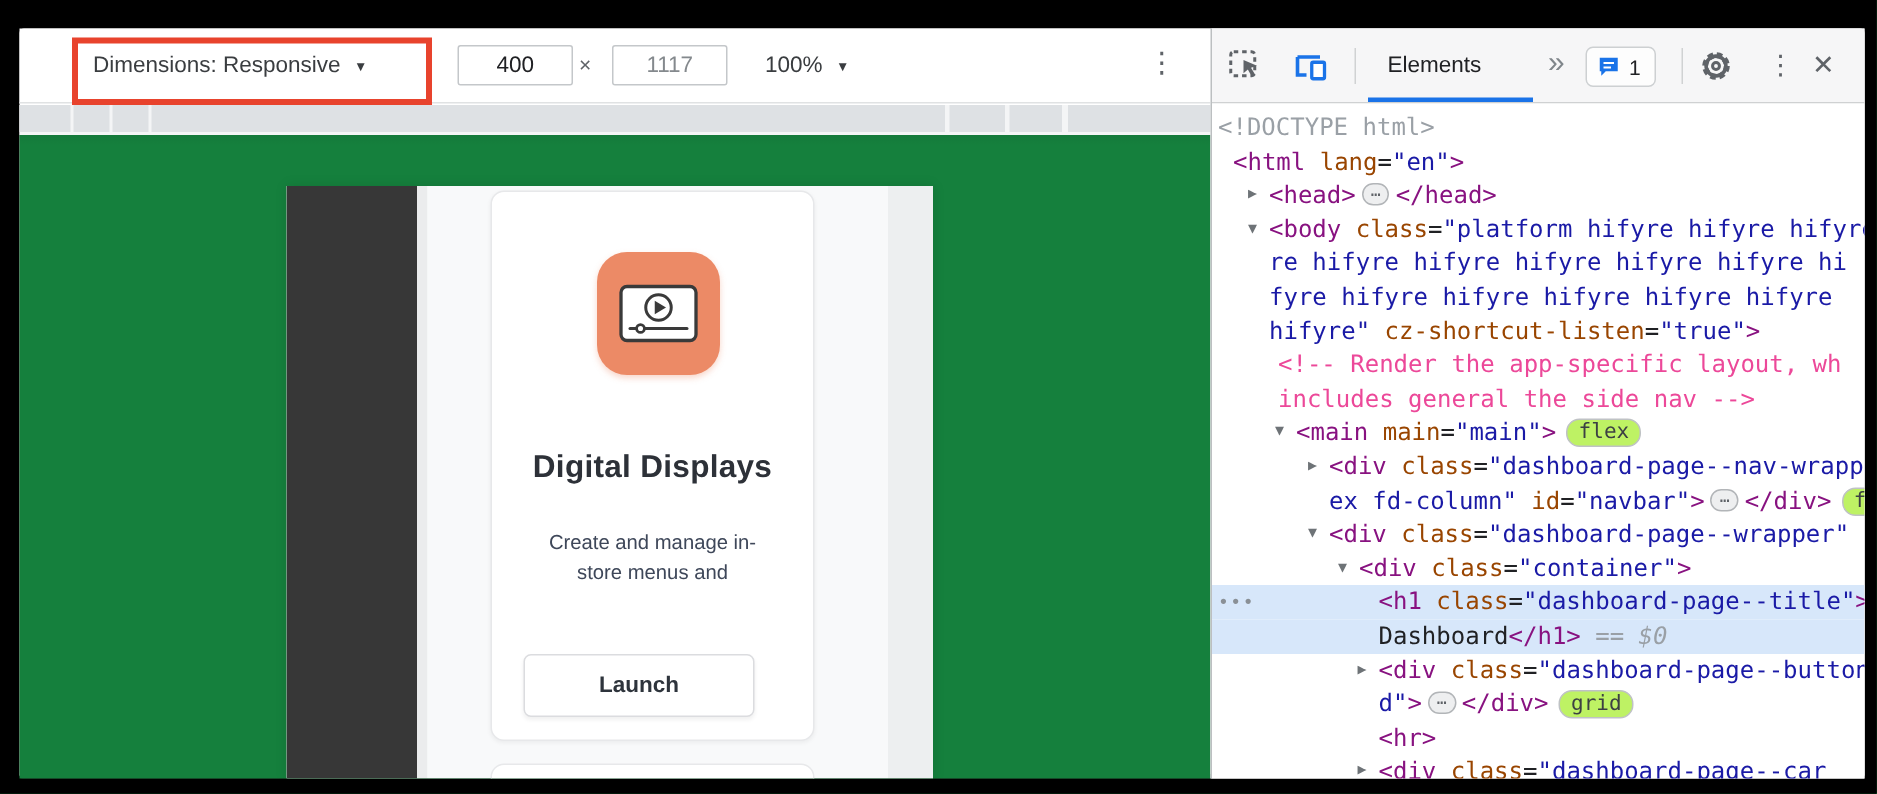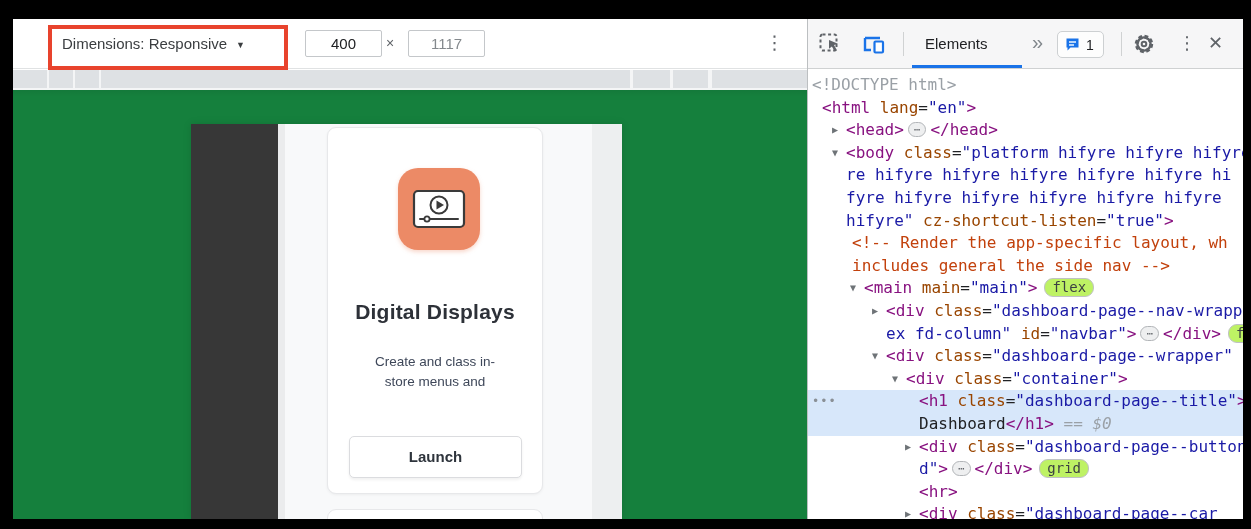--- a/index.html
+++ b/index.html
@@ -46,21 +46,21 @@
   .card { position:absolute; left:136px; top:3px; width:216px; height:367px; background:#fff;
           border:1px solid #e7e8ea; border-radius:9px; box-shadow:0 1px 3px rgba(0,0,0,.05); }
   .card2 { position:absolute; left:136px; top:385px; width:216px; height:30px; background:#fff;
            border:1px solid #e7e8ea; border-radius:9px; }
   .app-icon { position:absolute; left:70px; top:40px; width:82px; height:82px; border-radius:20px;
               background:#ec8a66; box-shadow:0 2px 4px rgba(236,138,102,.35); }
   .card-title { position:absolute; left:0; top:172px; width:100%; text-align:center;
                 font-size:21px; font-weight:bold; color:#2d3138; letter-spacing:.2px; }
   .card-desc { position:absolute; left:14px; top:224px; width:186px; text-align:center;
                font-size:13.5px; line-height:19.5px; color:#3e4759; }
-  .launch-btn { position:absolute; left:21px; top:308px; width:173px; height:42px; background:#fff;
+  .launch-btn { position:absolute; left:21px; top:308px; width:154px; height:42px; background:#fff;
                 border:1px solid #dbdcdf; border-radius:5px; box-shadow:0 2px 3px rgba(0,0,0,.06);
                 font-size:15px; font-weight:bold; color:#2e343c; text-align:center; line-height:40px;
                 cursor:pointer; }
 
   
   .devtools { position:absolute; left:794px; top:0; width:436px; height:500px; background:#fff;
               border-left:1px solid #bcbfc1; }
   .dt-header { position:absolute; left:0; top:0; right:0; height:50px; background:#f6f6f7;
                border-bottom:1px solid #cfd1d2; }
   .dt-ic { position:absolute; top:13px; width:24px; height:24px; cursor:pointer; }
@@ -77,41 +77,42 @@
   .glyph-btn { position:absolute; top:0; height:50px; line-height:49px; font-size:18px;
                color:#5f6368; cursor:pointer; }
 
   .dt-code { position:absolute; left:0; top:50px; right:0; bottom:0; overflow:hidden;
              padding-top:5px; font-family:"DejaVu Sans Mono", monospace; font-size:16px; background:#fff; }
   .cl { position:relative; height:22.6px; line-height:22.6px; white-space:pre; }
   .cl.hl { background:#d7e7fa; }
   .tree-arrow { position:absolute; top:0; font-size:10px; color:#6e7377; line-height:22.6px; }
   .gutter-dots { position:absolute; left:4px; top:0; font-size:12px; letter-spacing:1px; color:#8a9096; }
   .sg-t { color:#881280;text-align:right; } .sg-a { color:#994500; } .sg-v { color:#1a1aa6; }
-  .sg-x { color:#202124; } .sg-c { color:#c2410c; } .sg-g { color:#9aa0a6; }
+  .sg-x { color:#202124; } .sg-c { color:#ec4899; } .sg-g { color:#9aa0a6; }
   .sg-i { color:#9aa0a6; font-style:italic; }
   .badge { display:inline-block; margin-left:7px; padding:0 7px; border:1px solid #bfc2c5;
            border-radius:9px; background:#bef264; color:#3c4043; font-size:14px; line-height:17px;
            vertical-align:1px; cursor:pointer; }
   .ell { display:inline-block; margin:0 4px; padding:0 5px; border:1px solid #b2b5b8; border-radius:8px;
          background:#eeeff0; color:#5f6368; font-size:11px; line-height:13px; vertical-align:2px; cursor:pointer; }
 </style>
 </head>
 <body>
 
 <div id="stage">
   <div id="window">
 
     <div class="left-pane">
 
       <div class="toolbar">
         <div class="dim-label"><span>Dimensions: Responsive</span><span class="dd-arrow">▼</span></div>
         <input class="size-input w-input" readonly="" value="400" style="">
         <span class="times-sep">×</span>
         <input class="size-input h-input" readonly="" value="1117" style="">
+        <div class="zoom-ctl"><span>100%</span><span class="dd-arrow">▼</span></div>
         <div class="kebab kebab-left"><span>⋮</span></div>
       </div>
 
       <div class="red-box"></div>
 
       <div class="media-bar">
           <div class="mq-seg" style="left: 0px; width: 34px;"></div>
           <div class="mq-seg" style="left: 36px; width: 24px;"></div>
           <div class="mq-seg" style="left: 62px; width: 24px;"></div>
           <div class="mq-seg" style="left: 88px; width: 529px;"></div>
@@ -132,21 +133,21 @@
               <svg width="82" height="82" viewBox="0 0 82 82">
                 <rect x="16" y="23" width="50" height="36" rx="4" fill="#ffffff" stroke="#3a3a3a" stroke-width="2.2"></rect>
                 <circle cx="41" cy="37" r="8.5" fill="none" stroke="#3a3a3a" stroke-width="2"></circle>
                 <path d="M38.5 32.5 L46 37 L38.5 41.5 Z" fill="#3a3a3a"></path>
                 <line x1="22" y1="51" x2="60" y2="51" stroke="#3a3a3a" stroke-width="2" stroke-linecap="round"></line>
                 <circle cx="29" cy="51" r="2.6" fill="#ffffff" stroke="#3a3a3a" stroke-width="1.8"></circle>
               </svg>
             </div>
             <div class="card-title">Digital Displays</div>
             <div class="card-desc">
-              <div>Create and class in-</div>
+              <div>Create and manage in-</div>
               <div>store menus and</div>
             </div>
             <div class="launch-btn">Launch</div>
           </div>
 
           <div class="card2"></div>
         </div>
       </div>
     </div>
 

